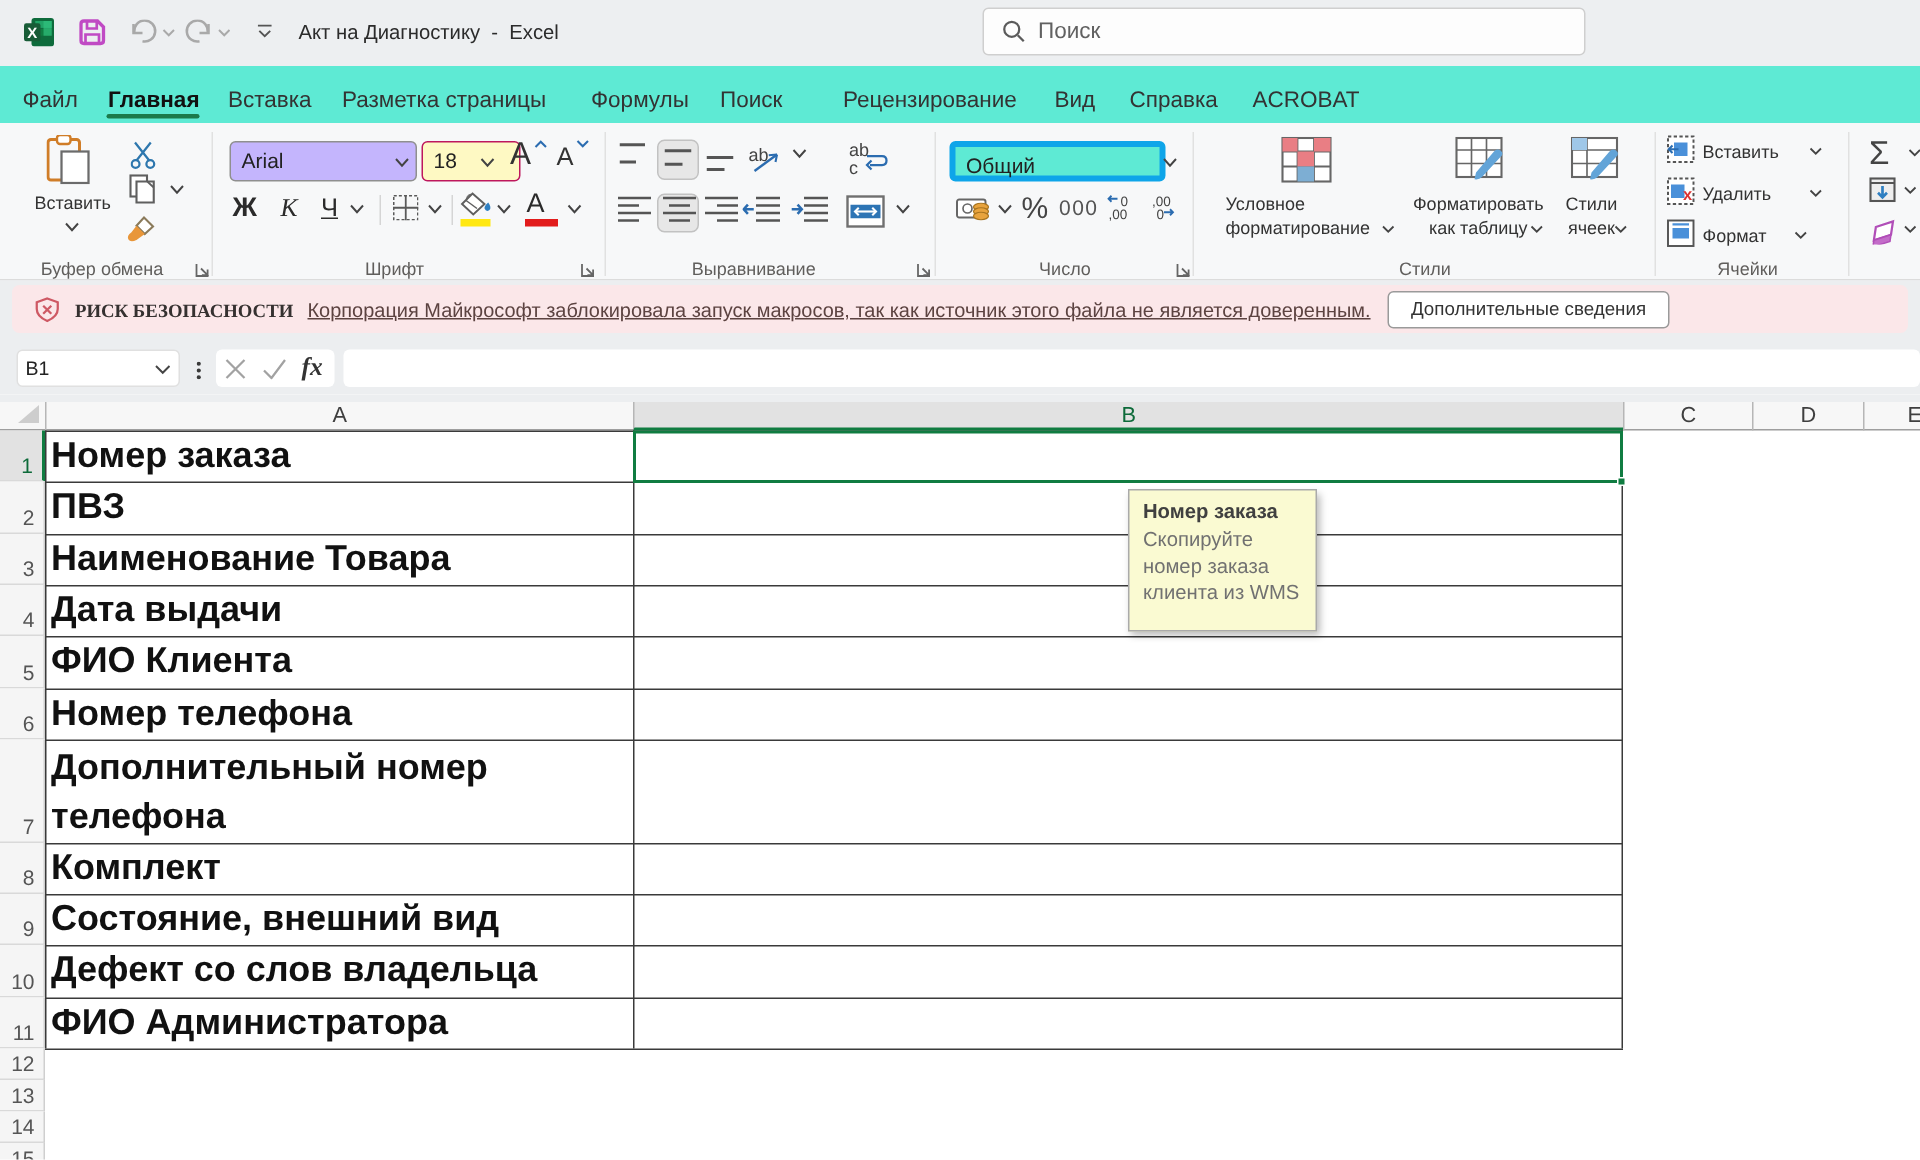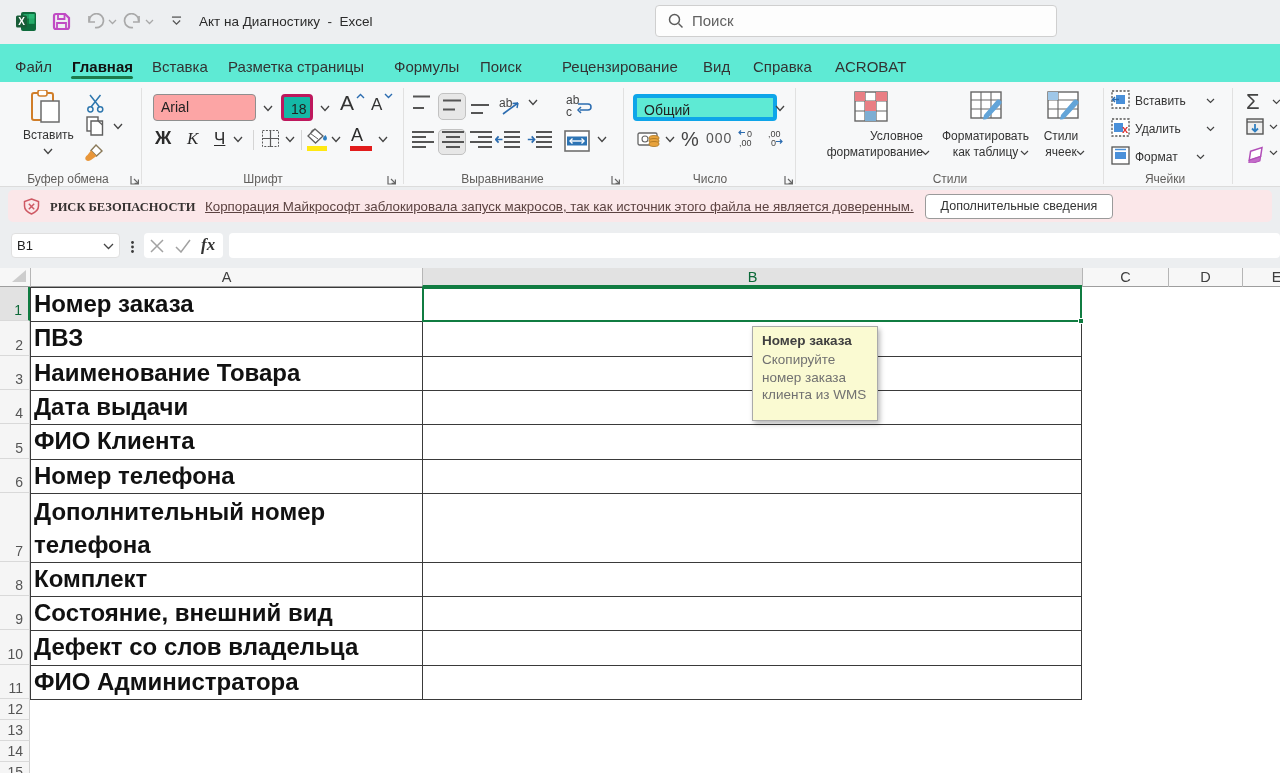--- a/index.html
+++ b/index.html
@@ -128,25 +128,25 @@
   <svg class="abs" style="left:84px;top:60px" width="21" height="21" viewBox="0 0 21 21">
     <path d="M12 3 L18 9 L12.5 14 L7 8.5 Z" fill="#fff" stroke="#8a7a5a" stroke-width="1.4"></path>
     <path d="M7 8.5 L12.5 14 L7 18 Q3 20 1.5 17.5 Q0.5 15 3.5 13 Z" fill="#e8963a"></path>
   </svg>
   <div class="glabel" style="left:22px;width:92px;">Буфер обмена</div>
   <svg class="launcher" style="left:130px;" width="10" height="10" viewBox="0 0 10 10">
       <path d="M1 1 L1 9 L9 9" fill="none" stroke="#666" stroke-width="1.2"></path>
       <path d="M4 4 L8.4 8.4 M8.4 4.6 L8.4 8.4 L4.6 8.4" fill="none" stroke="#666" stroke-width="1.2"></path>
     </svg>
 
-  <div class="abs" style="left:153px;top:12px;width:103px;height:27px;background:#fca5a5;border:1px solid #8f8f8f;border-radius:4px;font-size:14px;color:#222;line-height:25px;padding-left:7px;">Arial</div>
+  <div class="abs" style="left:153px;top:12px;width:125px;height:27px;background:#c4b5fd;border:1px solid #8f8f8f;border-radius:4px;font-size:14px;color:#222;line-height:25px;padding-left:7px;">Arial</div>
   <svg class="abs" style="left:263px;top:23px" width="10" height="7" viewBox="0 0 10 7">
       <path d="M1 1 L5 5.5 L9 1" fill="none" stroke="#444" stroke-width="1.3"></path>
     </svg>
-  <div class="abs" style="left:281px;top:12px;width:32px;height:27px;background:#14b8a6;border:3px solid #be185d;border-radius:4px;font-size:14px;color:#222;line-height:25px;padding-left:7px;">18</div>
+  <div class="abs" style="left:281px;top:12px;width:66px;height:27px;background:#fef9c3;border:1px solid #be185d;border-radius:4px;font-size:14px;color:#222;line-height:25px;padding-left:7px;">18</div>
   <svg class="abs" style="left:320px;top:23px" width="10" height="7" viewBox="0 0 10 7">
       <path d="M1 1 L5 5.5 L9 1" fill="none" stroke="#444" stroke-width="1.3"></path>
     </svg>
   <div class="abs" style="left:340px;top:9px;font-size:21px;color:#333;">A</div>
   <svg class="abs" style="left:356px;top:11px" width="9" height="6" viewBox="0 0 9 6">
       <path d="M1 5 L4.5 1.5 L8 5" fill="none" stroke="#2b6cb0" stroke-width="1.4"></path>
     </svg>
   <div class="abs" style="left:371px;top:13px;font-size:17px;color:#333;">A</div>
   <svg class="abs" style="left:384px;top:11px" width="9" height="6" viewBox="0 0 9 6">
       <path d="M1 1 L4.5 4.5 L8 1" fill="none" stroke="#2b6cb0" stroke-width="1.4"></path>
@@ -284,21 +284,21 @@
     </svg>
 
   <svg class="abs" style="left:854px;top:9px" width="34" height="31" viewBox="0 0 34 31">
     <rect x="1" y="1" width="32" height="29" fill="#fff" stroke="#666" stroke-width="1.4"></rect>
     <path d="M1 10 L33 10 M1 20 L33 20 M11 1 L11 30 M22 1 L22 30" stroke="#666" stroke-width="1.2"></path>
     <rect x="1" y="1" width="10" height="9" fill="#e97e84"></rect>
     <rect x="11" y="10" width="11" height="10" fill="#e97e84"></rect>
     <rect x="22" y="1" width="11" height="9" fill="#e97e84"></rect>
     <rect x="11" y="20" width="11" height="10" fill="#7daed3"></rect>
   </svg>
-  <div class="abs" style="left:817px;top:46px;width:106px;text-align:right;font-size:12px;color:#333;line-height:16px;">Условное<br>форматирование</div>
+  <div class="abs" style="left:817px;top:46px;width:106px;text-align:left;font-size:12px;color:#333;line-height:16px;">Условное<br>форматирование</div>
   <svg class="abs" style="left:921px;top:68px" width="9" height="6" viewBox="0 0 9 6">
       <path d="M1 1 L4.5 4.5 L8 1" fill="none" stroke="#444" stroke-width="1.2"></path>
     </svg>
   <svg class="abs" style="left:970px;top:9px" width="36" height="31" viewBox="0 0 36 31">
     <rect x="1" y="1" width="30" height="26" fill="#fff" stroke="#666" stroke-width="1.4"></rect>
     <path d="M1 9 L31 9 M1 18 L31 18 M11 1 L11 27 M21 1 L21 27" stroke="#666" stroke-width="1.1"></path>
     <path d="M14 24 L26 10 q2-2.5 4.5-0.5 t-0.5 4.5 L18 27 q-2 2-5 1.5z" fill="#62a4d8"></path>
   </svg>
   <div class="abs" style="left:928px;top:46px;width:115px;text-align:center;font-size:12px;color:#333;line-height:16px;">Форматировать<br>как таблицу</div>
   <svg class="abs" style="left:1020px;top:68px" width="9" height="6" viewBox="0 0 9 6">

